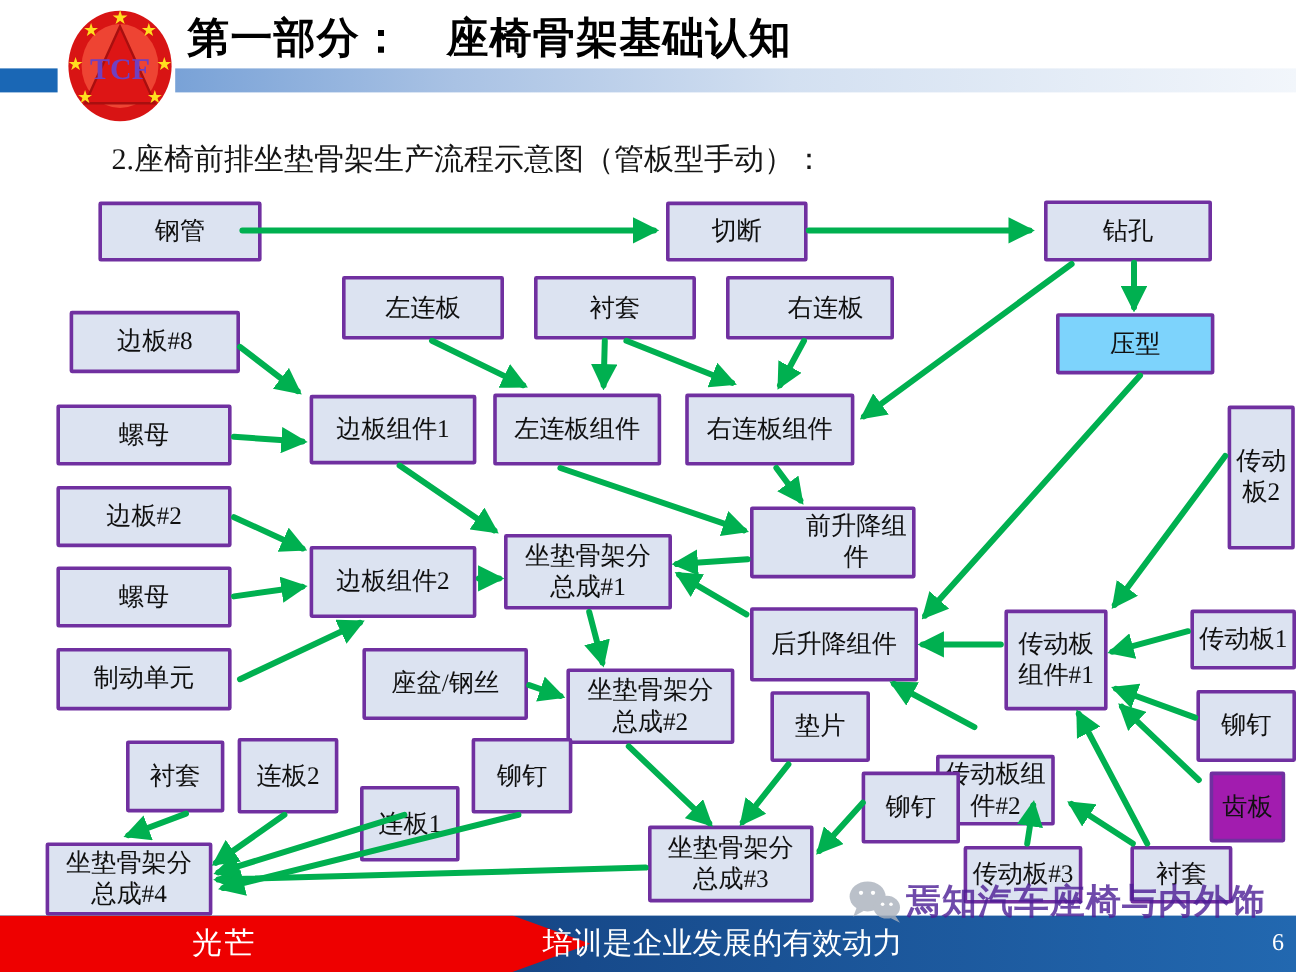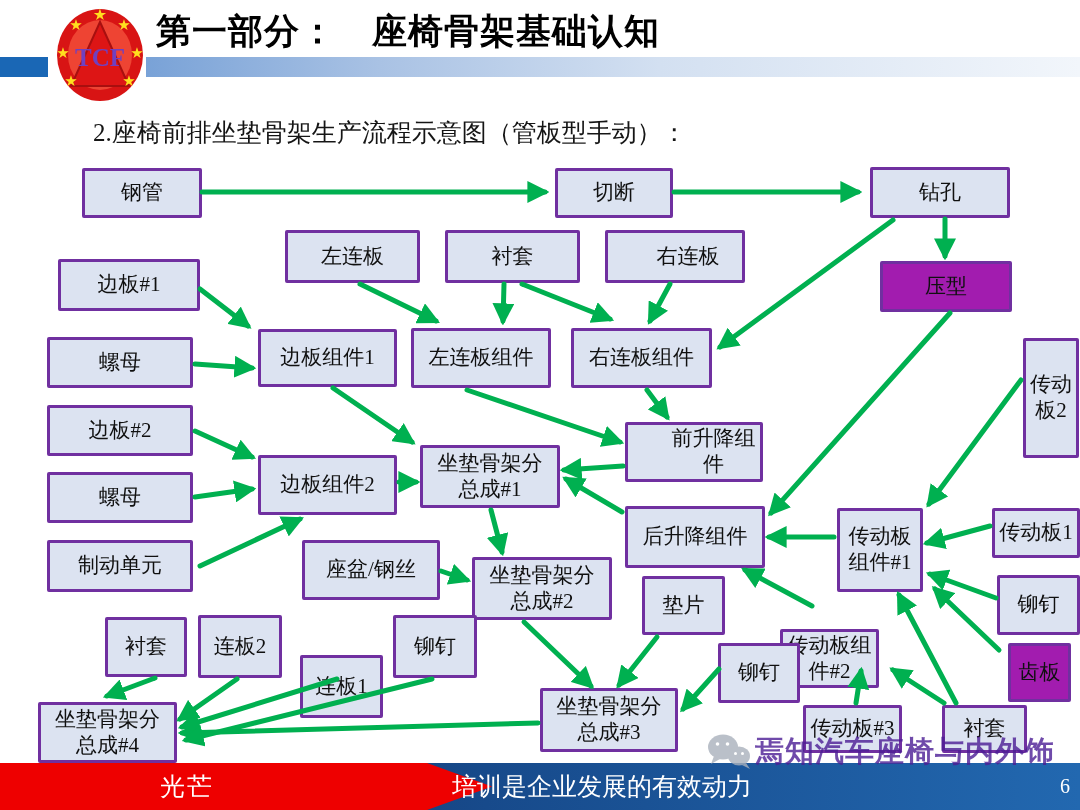--- a/index.html
+++ b/index.html
@@ -84,28 +84,28 @@
     <text x="16" y="82" text-anchor="middle" font-size="15" fill="#ffdf1f">★</text>
     <text x="74" y="82" text-anchor="middle" font-size="15" fill="#ffdf1f">★</text>
   </svg>
 </div>
 <div class="title">第一部分：　座椅骨架基础认知</div>
 <div class="bar-left"></div>
 <div class="bar-grad"></div>
 <div class="subtitle">2.座椅前排坐垫骨架生产流程示意图（管板型手动）：</div>
 
 <div id="flow">
-    <div class="node" style="left: 82px; top: 168px; width: 120px; height: 50px; background: rgb(220, 227, 241); border-color: rgb(112, 48, 160);">钢管</div>
+    <div class="node" style="left: 82px; top: 168px; width: 136px; height: 50px; background: rgb(220, 227, 241); border-color: rgb(112, 48, 160);">钢管</div>
     <div class="node" style="left: 555px; top: 168px; width: 118px; height: 50px; background: rgb(220, 227, 241); border-color: rgb(112, 48, 160);">切断</div>
     <div class="node" style="left: 870px; top: 167px; width: 140px; height: 51px; background: rgb(220, 227, 241); border-color: rgb(112, 48, 160);">钻孔</div>
     <div class="node" style="left: 285px; top: 230px; width: 135px; height: 53px; background: rgb(220, 227, 241); border-color: rgb(112, 48, 160);">左连板</div>
     <div class="node" style="left: 445px; top: 230px; width: 135px; height: 53px; background: rgb(220, 227, 241); border-color: rgb(112, 48, 160);">衬套</div>
     <div class="node" style="left: 605px; top: 230px; width: 140px; height: 53px; background: rgb(220, 227, 241); border-color: rgb(112, 48, 160); padding-left: 28px;">右连板</div>
-    <div class="node" style="left: 880px; top: 261px; width: 132px; height: 51px; background: #a21caf; border-color: rgb(112, 48, 160);">压型</div>
-    <div class="node" style="left: 58px; top: 259px; width: 142px; height: 52px; background: rgb(220, 227, 241); border-color: rgb(112, 48, 160);">边板#1</div>
+    <div class="node" style="left: 880px; top: 261px; width: 132px; height: 51px; background: #7dd3fc; border-color: rgb(112, 48, 160);">压型</div>
+    <div class="node" style="left: 58px; top: 259px; width: 142px; height: 52px; background: rgb(220, 227, 241); border-color: rgb(112, 48, 160);">边板#8</div>
     <div class="node" style="left: 47px; top: 337px; width: 146px; height: 51px; background: rgb(220, 227, 241); border-color: rgb(112, 48, 160);">螺母</div>
     <div class="node" style="left: 258px; top: 329px; width: 139px; height: 58px; background: rgb(220, 227, 241); border-color: rgb(112, 48, 160);">边板组件1</div>
     <div class="node" style="left: 411px; top: 328px; width: 140px; height: 60px; background: rgb(220, 227, 241); border-color: rgb(112, 48, 160);">左连板组件</div>
     <div class="node" style="left: 571px; top: 328px; width: 141px; height: 60px; background: rgb(220, 227, 241); border-color: rgb(112, 48, 160);">右连板组件</div>
     <div class="node" style="left: 1023px; top: 338px; width: 56px; height: 120px; background: rgb(220, 227, 241); border-color: rgb(112, 48, 160);">传动
 板2</div>
     <div class="node" style="left: 47px; top: 405px; width: 146px; height: 51px; background: rgb(220, 227, 241); border-color: rgb(112, 48, 160);">边板#2</div>
     <div class="node" style="left: 47px; top: 472px; width: 146px; height: 51px; background: rgb(220, 227, 241); border-color: rgb(112, 48, 160);">螺母</div>
     <div class="node" style="left: 47px; top: 540px; width: 146px; height: 52px; background: rgb(220, 227, 241); border-color: rgb(112, 48, 160);">制动单元</div>
     <div class="node" style="left: 258px; top: 455px; width: 139px; height: 60px; background: rgb(220, 227, 241); border-color: rgb(112, 48, 160);">边板组件2</div>

